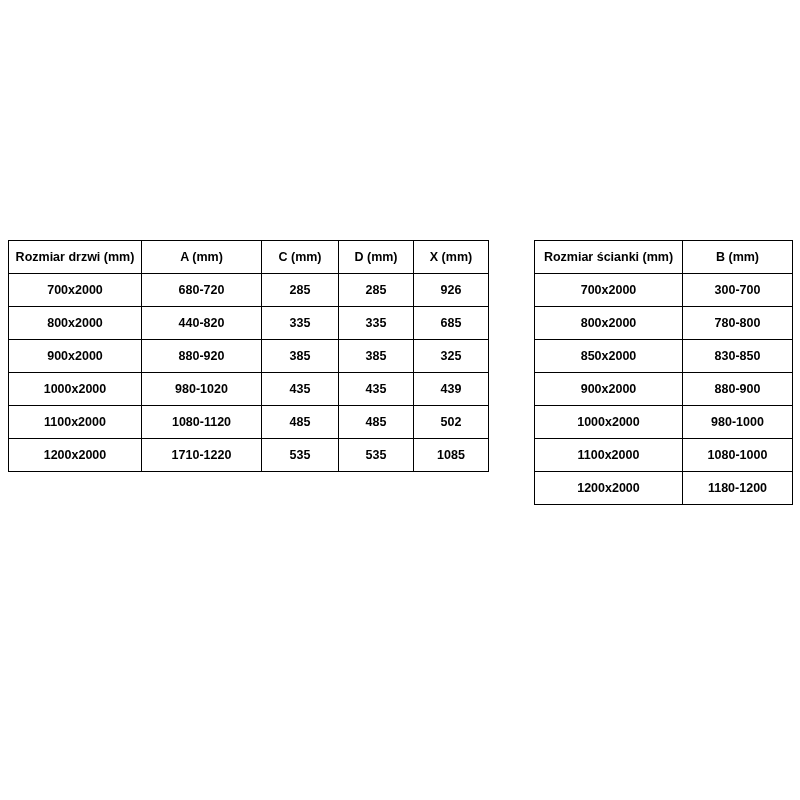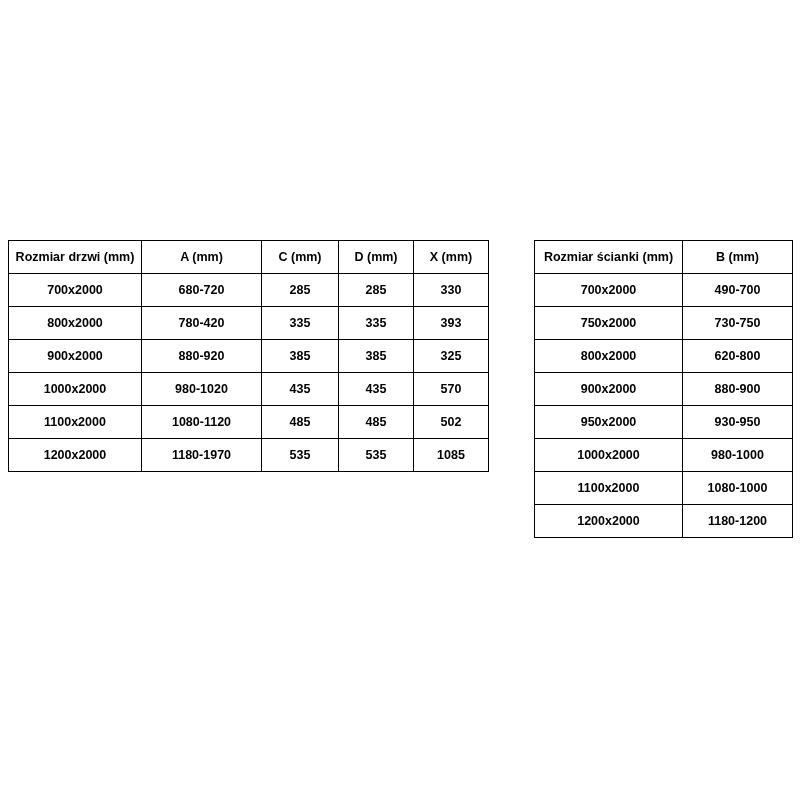--- a/index.html
+++ b/index.html
@@ -85,53 +85,53 @@
         <th>D (mm)</th>
         <th>X (mm)</th>
       </tr>
     </thead>
     <tbody>
       <tr>
         <td>700x2000</td>
         <td>680-720</td>
         <td>285</td>
         <td>285</td>
-        <td>330</td>
+        <td>926</td>
       </tr>
       <tr>
         <td>800x2000</td>
-        <td>780-420</td>
+        <td>440-820</td>
         <td>335</td>
         <td>335</td>
-        <td>393</td>
+        <td>685</td>
       </tr>
       <tr>
         <td>900x2000</td>
         <td>880-920</td>
         <td>385</td>
         <td>385</td>
         <td>325</td>
       </tr>
       <tr>
         <td>1000x2000</td>
         <td>980-1020</td>
         <td>435</td>
         <td>435</td>
-        <td>570</td>
+        <td>439</td>
       </tr>
       <tr>
         <td>1100x2000</td>
         <td>1080-1120</td>
         <td>485</td>
         <td>485</td>
         <td>502</td>
       </tr>
       <tr>
         <td>1200x2000</td>
-        <td>1180-1970</td>
+        <td>1710-1220</td>
         <td>535</td>
         <td>535</td>
         <td>1085</td>
       </tr>
     </tbody>
   </table>
 
   <table class="spec" id="wall-table">
     <colgroup>
       <col class="w0">
@@ -139,37 +139,33 @@
     </colgroup>
     <thead>
       <tr>
         <th>Rozmiar ścianki (mm)</th>
         <th>B (mm)</th>
       </tr>
     </thead>
     <tbody>
       <tr>
         <td>700x2000</td>
-        <td>490-700</td>
-      </tr>
-      <tr>
-        <td>750x2000</td>
-        <td>730-750</td>
+        <td>300-700</td>
       </tr>
       <tr>
         <td>800x2000</td>
-        <td>620-800</td>
+        <td>780-800</td>
+      </tr>
+      <tr>
+        <td>850x2000</td>
+        <td>830-850</td>
       </tr>
       <tr>
         <td>900x2000</td>
         <td>880-900</td>
-      </tr>
-      <tr>
-        <td>950x2000</td>
-        <td>930-950</td>
       </tr>
       <tr>
         <td>1000x2000</td>
         <td>980-1000</td>
       </tr>
       <tr>
         <td>1100x2000</td>
         <td>1080-1000</td>
       </tr>
       <tr>

